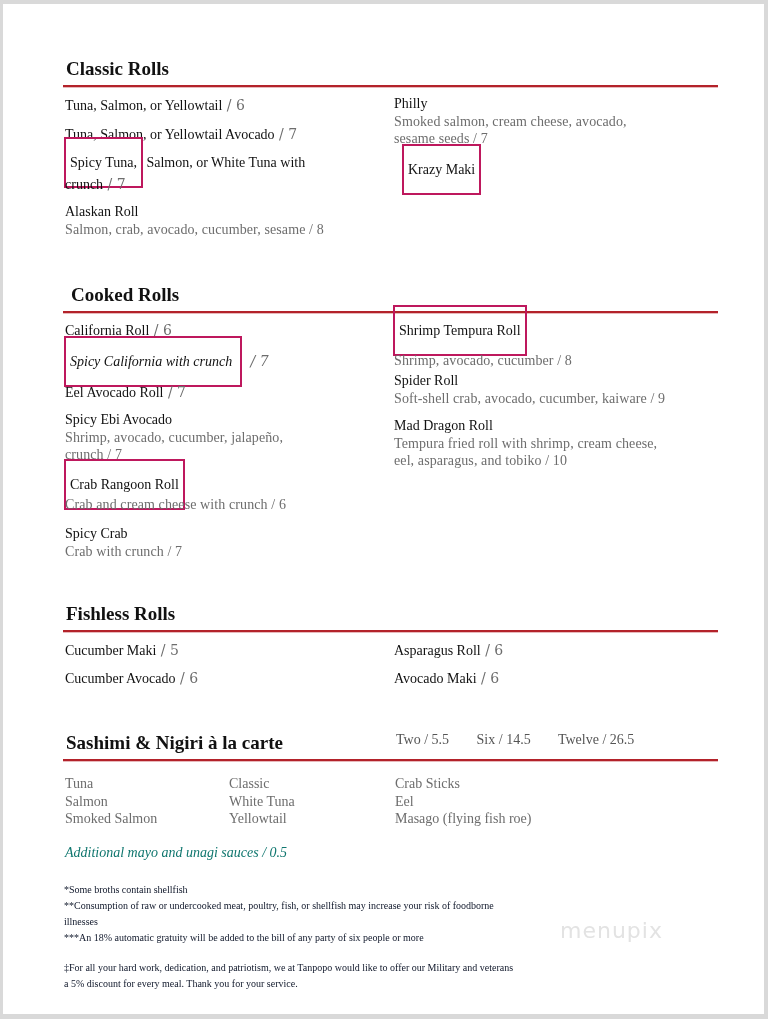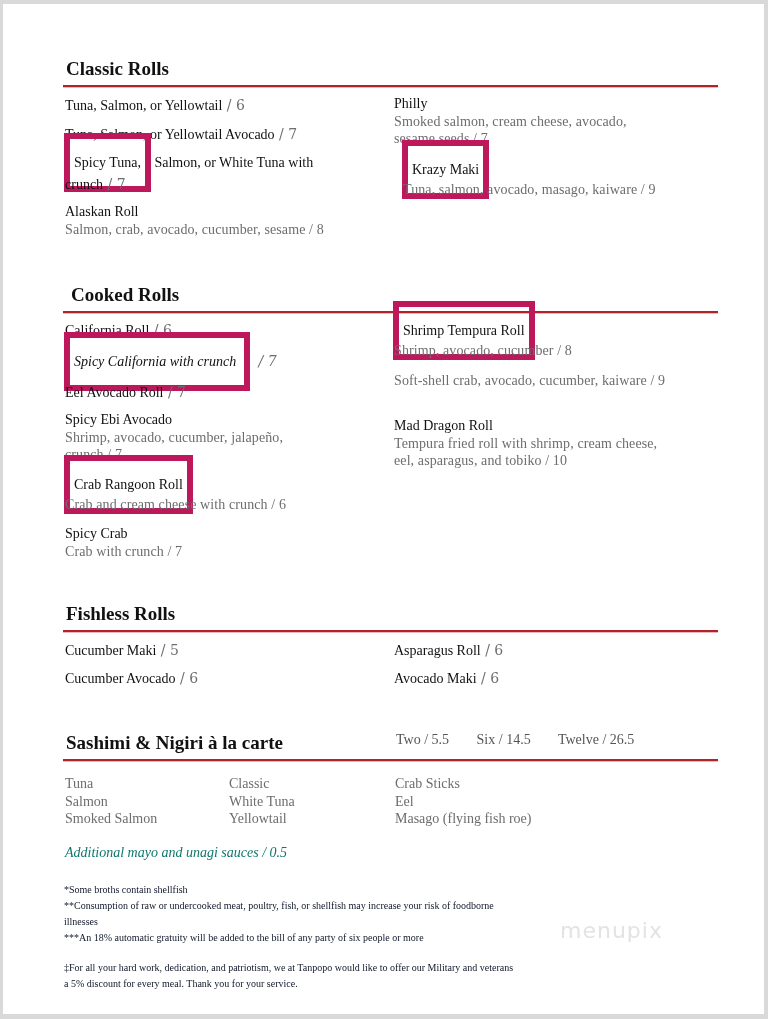--- a/index.html
+++ b/index.html
@@ -41,21 +41,21 @@
   }
   .price { color: #6d6d6d; font-size: 14px; }
   .desc {
     font-family: "Liberation Serif", serif;
     font-size: 14px;
     color: #6d6d6d;
     line-height: 17px;
     letter-spacing: 0.1px;
   }
   .boxed {
-    border: 6px solid #be185d;
+    border: 2px solid #be185d;
     padding: 16px 4px;
     margin-left: -1px;
   }
   .sash-prices {
     position: absolute; top: 0; left: 333px;
     font-family: "Liberation Serif", serif;
     font-size: 14px; color: #555;
   }
   .sash-prices span { margin-right: 24px; }
   .sash-col { position: absolute; font-family: "Liberation Serif", serif; font-size: 14px; color: #6d6d6d; line-height: 17.5px; }
@@ -94,21 +94,20 @@
   <div class="name">Alaskan Roll</div>
   <div class="desc">Salmon, crab, avocado, cucumber, sesame / 8</div>
 </div>
 <div class="item" style="left:394px; top:95px;">
   <div class="name">Philly</div>
   <div class="desc">Smoked salmon, cream cheese, avocado,</div>
   <div class="desc">sesame seeds / 7</div>
 </div>
 <div class="item" style="left:403px; top:161px;">
   <div class="name"><span class="boxed">Krazy Maki</span></div>
-  <div class="desc" style="margin-top:2px;">Tuna, salmon, avocado, masago, kaiware / 9</div>
 </div>
 
 <div class="section" style="top:284px;">
   <h2 class="section-title" style="padding-left:8px;">Cooked Rolls</h2>
   <div class="rule"></div>
 </div>
 <div class="item" style="left:65px; top:320px;">
   <span class="name">California Roll</span><span class="price"> / 6</span>
 </div>
 <div class="item" style="left:65px; top:351px;font-style:italic;">
@@ -125,23 +124,24 @@
 <div class="item" style="left:65px; top:476px;">
   <div class="name"><span class="boxed">Crab Rangoon Roll</span></div>
   <div class="desc" style="margin-top:2px;">Crab and cream cheese with crunch / 6</div>
 </div>
 <div class="item" style="left:65px; top:525px;">
   <div class="name">Spicy Crab</div>
   <div class="desc">Crab with crunch / 7</div>
 </div>
 <div class="item" style="left:394px; top:322px;">
   <div class="name"><span class="boxed">Shrimp Tempura Roll</span></div>
-  <div class="desc" style="margin-top:2px;">Shrimp, avocado, cucumber / 8</div>
+  <div class="desc" style="margin-top:12px;">Shrimp, avocado, cucumber / 8</div>
 </div>
 <div class="item" style="left:394px; top:372px;">
+  <div class="name">Spider Roll</div>
   <div class="desc">Soft-shell crab, avocado, cucumber, kaiware / 9</div>
 </div>
 <div class="item" style="left:394px; top:417px;">
   <div class="name">Mad Dragon Roll</div>
   <div class="desc">Tempura fried roll with shrimp, cream cheese,</div>
   <div class="desc">eel, asparagus, and tobiko / 10</div>
 </div>
 
 <div class="section" style="top:603px;">
   <h2 class="section-title">Fishless Rolls</h2>

